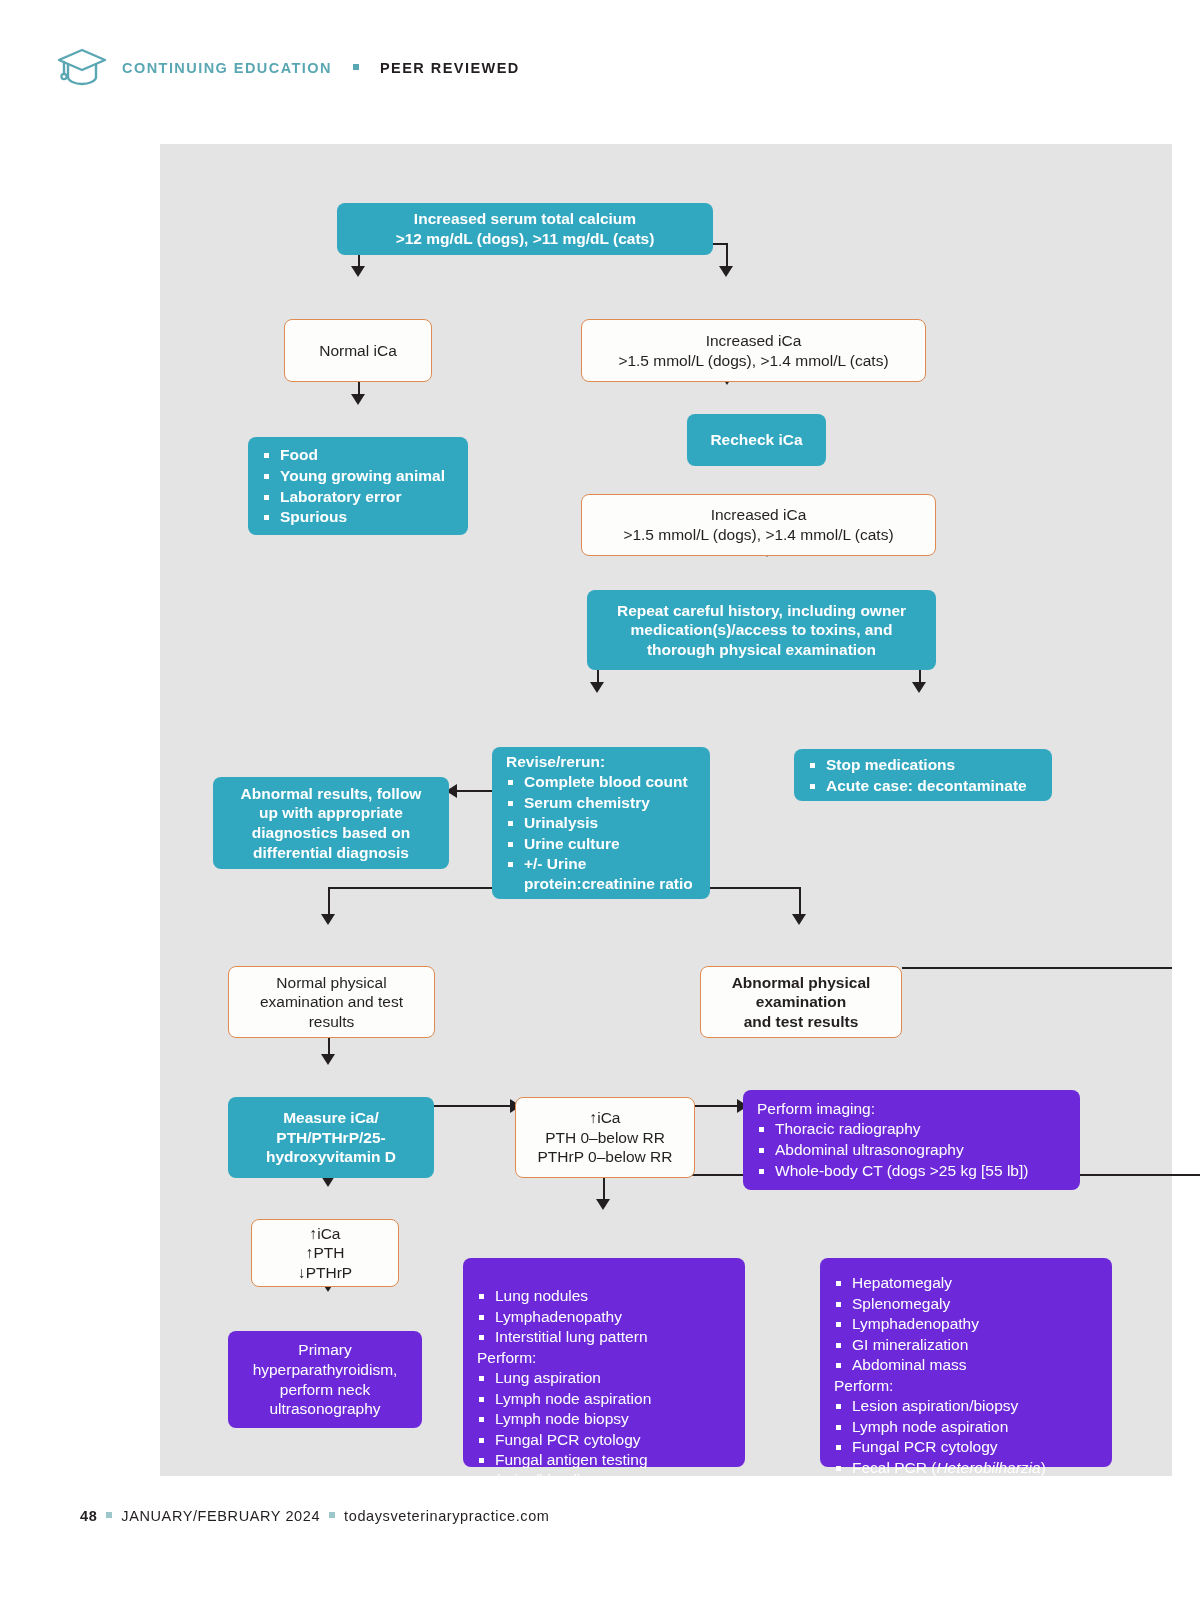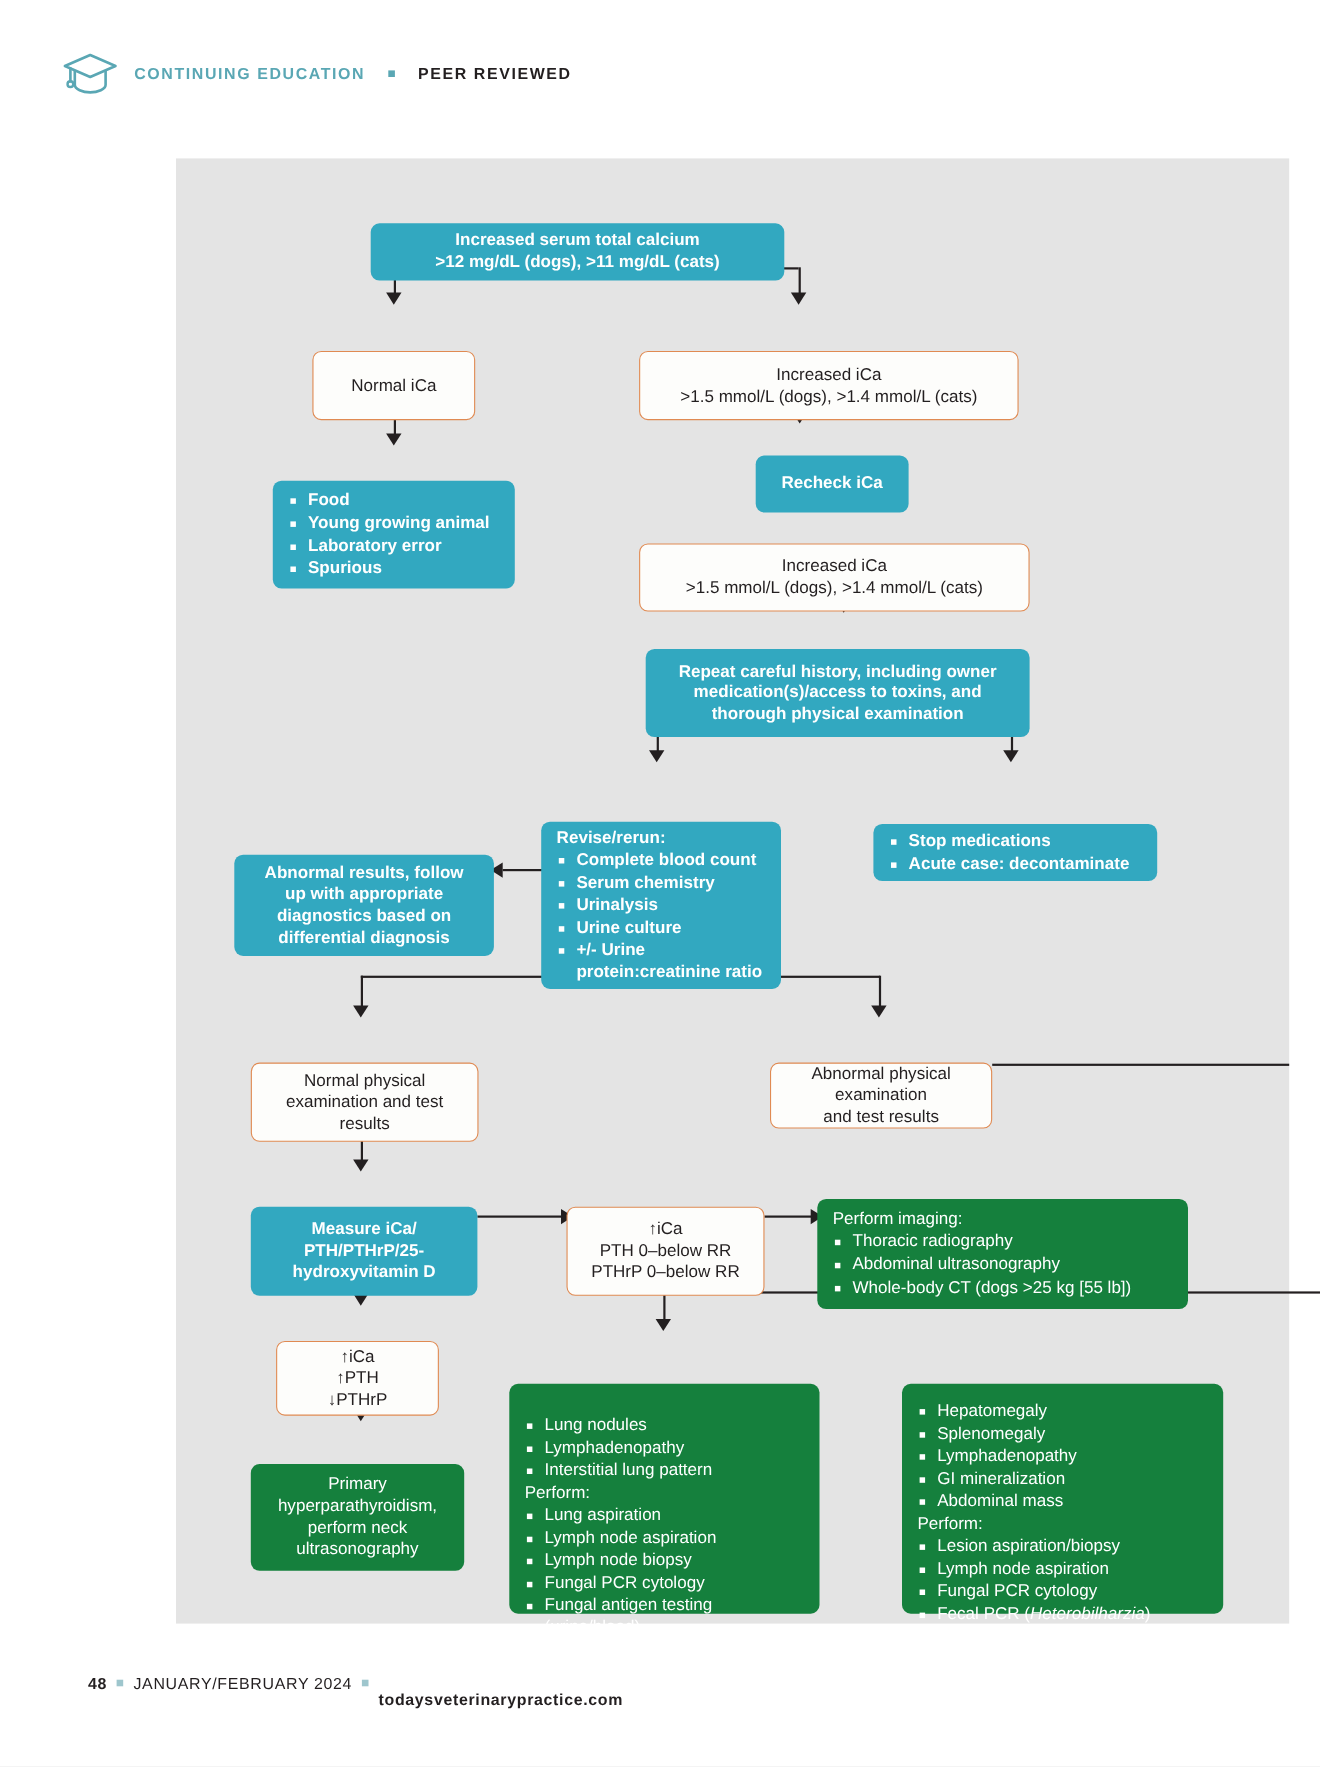--- a/index.html
+++ b/index.html
@@ -56,21 +56,21 @@
     position: absolute;
     border-radius: 8px;
     display: flex;
     flex-direction: column;
     justify-content: center;
     font-size: 15.5px;
     line-height: 1.26;
     margin-top: 32px;
   }
   .node.teal  { background: #32a8c0; color: #ffffff; font-weight: bold; }
-  .node.orange{ background: #15803d; color: #ffffff; }
+  .node.orange{ background: #6d28d9; color: #ffffff; }
   .node.white {
     background: #fdfdfb;
     border: 1.6px solid #e08a52;
     color: #231f20;
   }
   .node.center { text-align: center; align-items: center; }
   .node.pad { padding: 10px 14px; }
   .node.bold { font-weight: 700; }
 
   ul.bul {
@@ -124,21 +124,21 @@
     letter-spacing: 0.6px;
     color: #231f20;
     display: flex;
     align-items: center;
   }
   #page-footer .pg { font-weight: 700; }
   #page-footer .dot {
     display:inline-block; width:6px; height:6px;
     background:#9ec6cd; margin: 0 9px 2px 9px;
   }
-  #page-footer .site { font-weight: 700; margin-top: 30px; }
+  #page-footer .site { font-weight: 400; }
 </style>
 </head>
 <body>
 
 <div id="page-header">
   <span class="cap-icon">
     <svg viewBox="0 0 52 44" width="52" height="44" aria-hidden="true">
       <path d="M3 14 L26 4 L49 14 L26 24 Z" fill="none" stroke="#5aa7b4" stroke-width="2.4" stroke-linejoin="round"></path>
       <path d="M12 18 L12 31 C12 35 19 38 26 38 C33 38 40 35 40 31 L40 18" fill="none" stroke="#5aa7b4" stroke-width="2.4" stroke-linejoin="round"></path>
       <path d="M8 16 L8 28" fill="none" stroke="#5aa7b4" stroke-width="2.4" stroke-linecap="round"></path>
@@ -272,21 +272,21 @@
     <div>diagnostics based on</div>
     <div>differential diagnosis</div>
   </div>
 
   <div class="node white center pad" style="left:68px; top:790px; width:207px; height:72px;">
     <div>Normal physical</div>
     <div>examination and test</div>
     <div>results</div>
   </div>
 
-  <div class="node white center pad" style="left:540px; top:790px; width:202px; height:60px;">
+  <div class="node white center pad" style="left:540px; top:790px; width:202px; height:72px;font-weight:bold;">
     <div>Abnormal physical</div>
     <div>examination</div>
     <div>and test results</div>
   </div>
 
   <div class="node teal center pad" style="left:68px; top:921px; width:206px; height:81px;">
     <div>Measure iCa/</div>
     <div>PTH/PTHrP/25-</div>
     <div>hydroxyvitamin D</div>
   </div>

